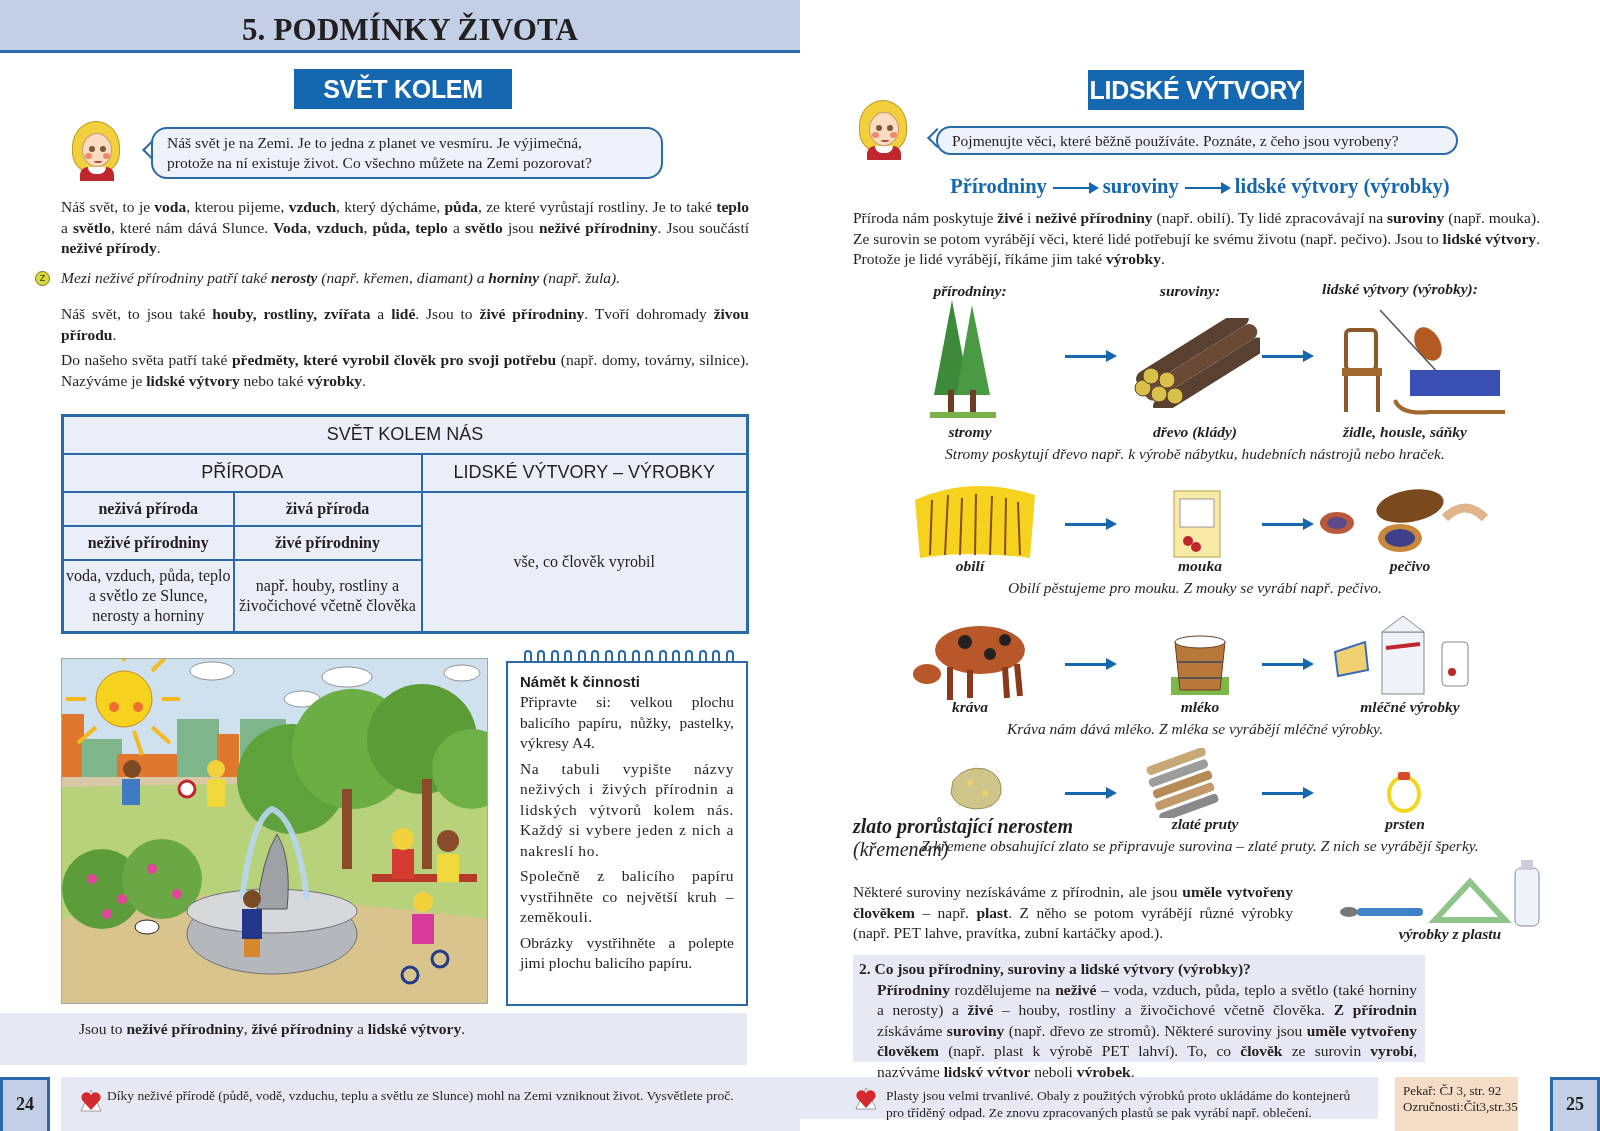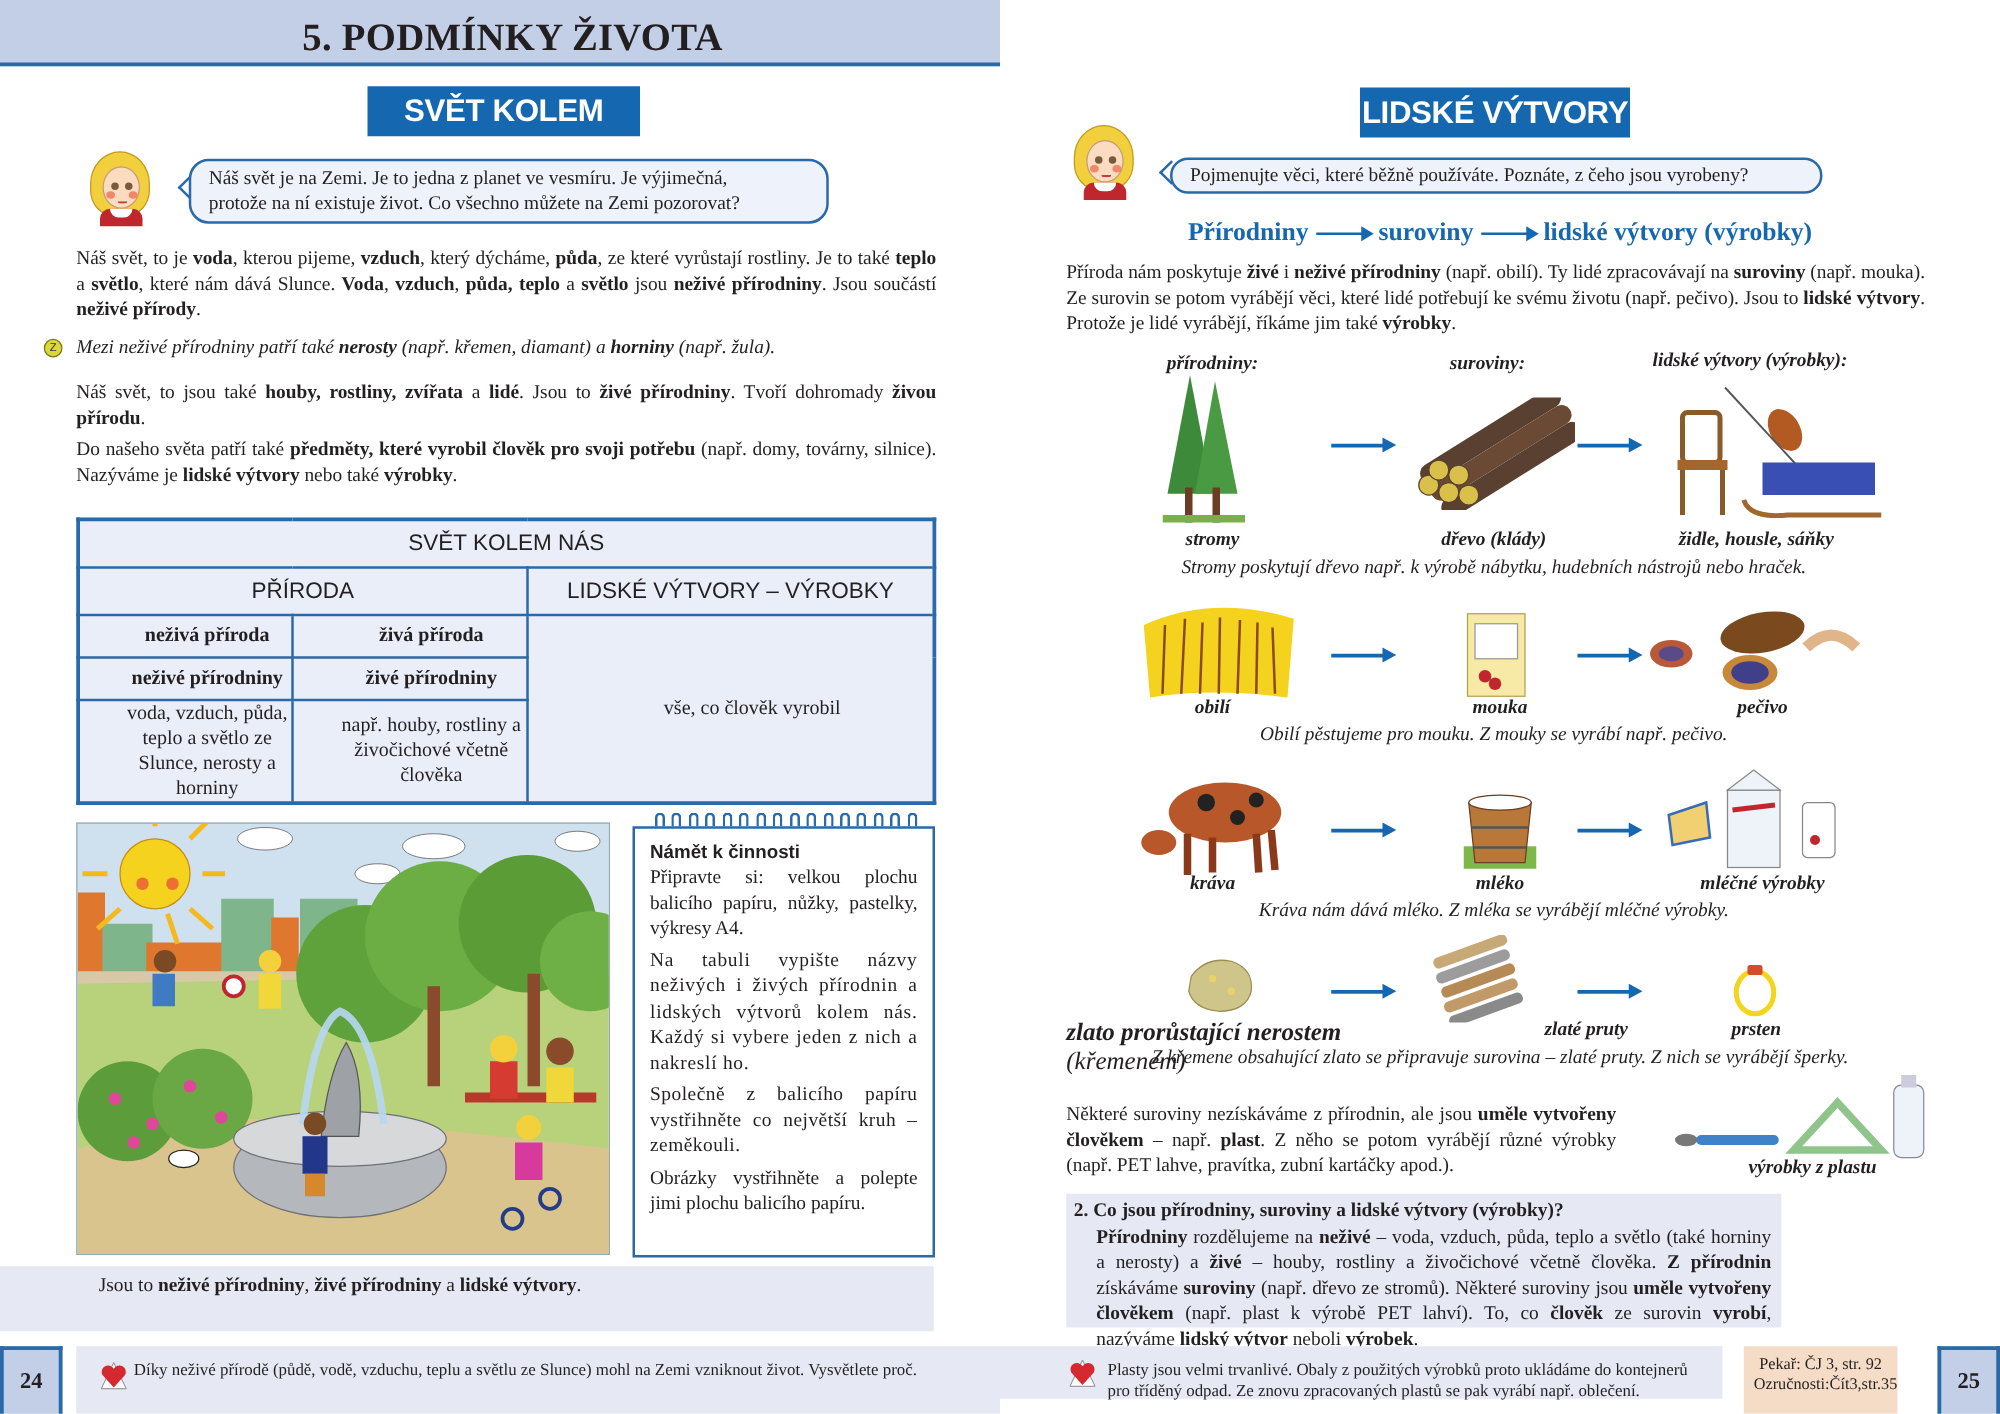--- a/index.html
+++ b/index.html
@@ -29,21 +29,21 @@
 
   .para { font-size: 15.5px; line-height: 20.5px; text-align: justify; }
   .italic { font-style: italic; }
 
   .z-badge { width: 15px; height: 15px; border-radius: 50%; background: #d8d839; border: 1px solid #7a7a10; font-size: 9px; line-height: 13px; text-align: center; font-family: "Liberation Sans", sans-serif; color: #333; }
 
   
   .world-table { left: 61px; top: 414px; width: 688px; height: 220px; border: 3px solid #2a6aa8; background: #e9eef8; border-collapse: collapse; }
   .world-table td, .world-table th { border: 2px solid #2a6aa8; text-align: center; vertical-align: middle; }
   .world-table th { font-family: "Liberation Sans", sans-serif; font-weight: normal; font-size: 18px; }
-  .world-table td { font-size: 16px; line-height: 20px; padding-left: 35px; }
+  .world-table td { font-size: 16px; line-height: 20px; }
 
   
   .park-scene { left: 61px; top: 658px; width: 427px; height: 346px; border: 1px solid #9aa; overflow: hidden; background: #c9dcec; }
 
   
   .activity { left: 506px; top: 661px; width: 242px; height: 345px; border: 2px solid #2a6aa8; padding: 10px 12px; background: #fff; }
   .spiral { left: 524px; top: 650px; width: 210px; height: 14px; display: flex; justify-content: space-between; }
   .spiral span { width: 8px; height: 12px; border: 2px solid #2a6aa8; border-bottom: none; border-radius: 6px 6px 0 0; }
   .activity-title { font-family: "Liberation Sans", sans-serif; font-weight: bold; font-size: 15px; margin-bottom: 2px; }
   .activity p { font-size: 15.5px; line-height: 20.5px; text-align: justify; margin-bottom: 5px; }
@@ -392,21 +392,21 @@
       <rect x="4" y="56" width="62" height="9" rx="4" fill="#8a8a8a"></rect>
     </g>
   </svg>
 <div class="abs blue-arrow" style="left:1262px; top:792px;"></div>
 <svg class="abs" style="left:1382px; top:768px;" width="44" height="46">
     <ellipse cx="22" cy="26" rx="15" ry="17" fill="none" stroke="#f2d51c" stroke-width="4"></ellipse>
     <rect x="16" y="4" width="12" height="8" rx="2" fill="#d74a2a"></rect>
   </svg>
 
 <div class="abs" style="left:853px; top:815px; width:300px; font-size:20px;"><b class="italic">zlato prorůstající nerostem</b> <span class="italic">(křemenem)</span></div>
-<div class="abs item-label" style="left:1214px; top:815px; width:110px;">zlaté pruty</div>
+<div class="abs item-label" style="left:1150px; top:815px; width:110px;">zlaté pruty</div>
 <div class="abs item-label" style="left:1360px; top:815px; width:90px;">prsten</div>
 <div class="abs caption" style="left:870px; top:837px; width:660px;">Z křemene obsahující zlato se připravuje surovina – zlaté pruty. Z nich se vyrábějí šperky.</div>
 
 <div class="abs para" style="left:853px; top:882px; width:440px;">
   <span>Některé suroviny nezískáváme z přírodnin, ale jsou </span><b>uměle vytvořeny člověkem</b><span> – např. </span><b>plast</b><span>. Z něho se potom vyrábějí různé výrobky (např. PET lahve, pravítka, zubní kartáčky apod.).</span>
 </div>
 <svg class="abs" style="left:1335px; top:860px;" width="210" height="70">
     <ellipse cx="14" cy="52" rx="9" ry="5" fill="#777"></ellipse>
     <rect x="22" y="48" width="66" height="8" rx="4" fill="#3f82c8"></rect>
     <polygon points="100,60 135,22 170,60" fill="none" stroke="#8fc48a" stroke-width="6"></polygon>
@@ -422,17 +422,17 @@
   </div>
 </div>
 
 <div class="abs tip" style="left:800px; top:1077px; width:578px; height:42px;">
   <svg class="heart" style="left:54px; top:10px;" viewBox="0 0 24 24">
       <path d="M12 1 L22 22 L2 22 Z" fill="#fff" stroke="#888" stroke-width="0.8"></path>
       <path d="M12 21 L3 11 A5 5 0 0 1 12 6 A5 5 0 0 1 21 11 Z" fill="#d42a2f"></path>
     </svg>
   <div style="margin-left:40px;">Plasty jsou velmi trvanlivé. Obaly z použitých výrobků proto ukládáme do kontejnerů pro tříděný odpad. Ze znovu zpracovaných plastů se pak vyrábí např. oblečení.</div>
 </div>
-<div class="abs ref-box" style="left:1395px; top:1077px; width:123px; height:54px;text-align:center;">
+<div class="abs ref-box" style="left:1395px; top:1077px; width:123px; height:54px;">
   <div>Pekař: ČJ 3, str. 92</div>
   <div>Ozručnosti:Čít3,str.35</div>
 </div>
 <div class="abs page-num" style="left:1550px; top:1077px;">25</div>
 
 </body></html>

